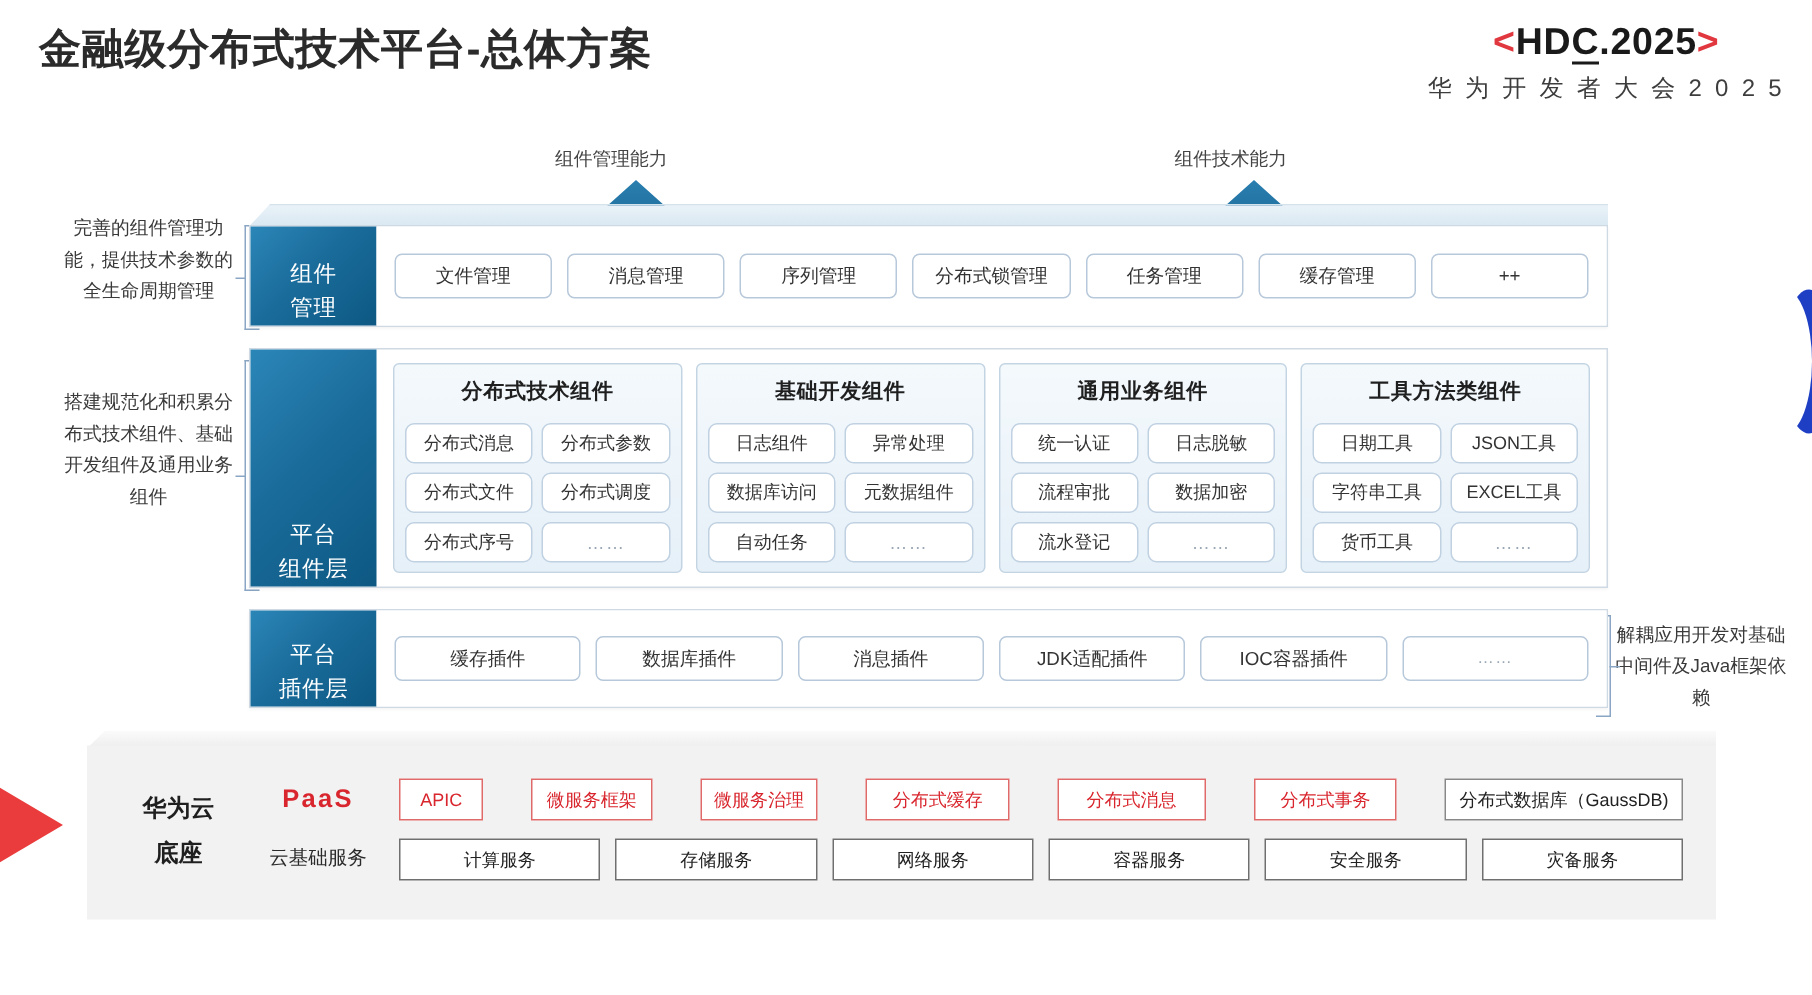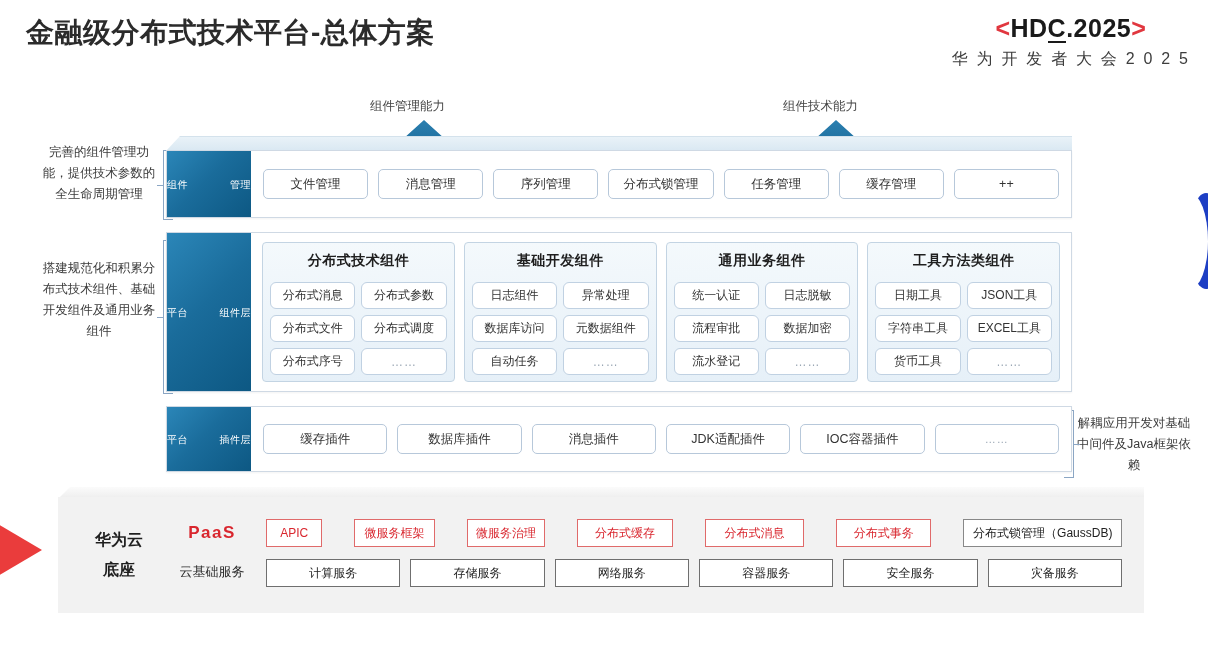--- a/index.html
+++ b/index.html
@@ -147,26 +147,26 @@
     background: #ffffff;
     border: 1px solid #cfd9e4;
     display: flex;
     align-items: stretch;
     box-shadow: 0 1px 2px rgba(0,0,0,.05);
   }
   .panel-tab {
     flex: 0 0 84px;
     background: linear-gradient(135deg, #2b86b8 0%, #1a6c9b 45%, #0d5883 100%);
     color: #ffffff;
-    font-size: 10px;
+    font-size: 15px;
     line-height: 23px;
     display: flex;
-    flex-direction: row;
+    flex-direction: column;
     align-items: center;
-    justify-content: space-between;
+    justify-content: flex-end;
     text-align: center;
     letter-spacing: 0.5px;
   }
   .panel-body {
     flex: 1;
     display: flex;
     align-items: center;
     padding: 0 12px;
     gap: 10px;
     background: #fff;
@@ -438,21 +438,21 @@
   <div class="cb-rowlabel" id="paas-label">PaaS</div>
   <div class="cb-rowlabel" id="cloud-svc-label">云基础服务</div>
 
   <div class="cb-row" id="paas-row">
     <div class="cb-chip red" style="width:66px;">APIC</div>
     <div class="cb-chip red" style="width:94px;">微服务框架</div>
     <div class="cb-chip red" style="width:92px;">微服务治理</div>
     <div class="cb-chip red" style="width:112px;">分布式缓存</div>
     <div class="cb-chip red" style="width:116px;">分布式消息</div>
     <div class="cb-chip red" style="width:112px;">分布式事务</div>
-    <div class="cb-chip gray" style="width:186px;">分布式锁管理（GaussDB)</div>
+    <div class="cb-chip gray" style="width:186px;">分布式数据库（GaussDB)</div>
   </div>
 
   <div class="cb-row" id="cloud-svc-row">
     <div class="cb-chip svc">计算服务</div>
     <div class="cb-chip svc">存储服务</div>
     <div class="cb-chip svc">网络服务</div>
     <div class="cb-chip svc">容器服务</div>
     <div class="cb-chip svc">安全服务</div>
     <div class="cb-chip svc">灾备服务</div>
   </div>

